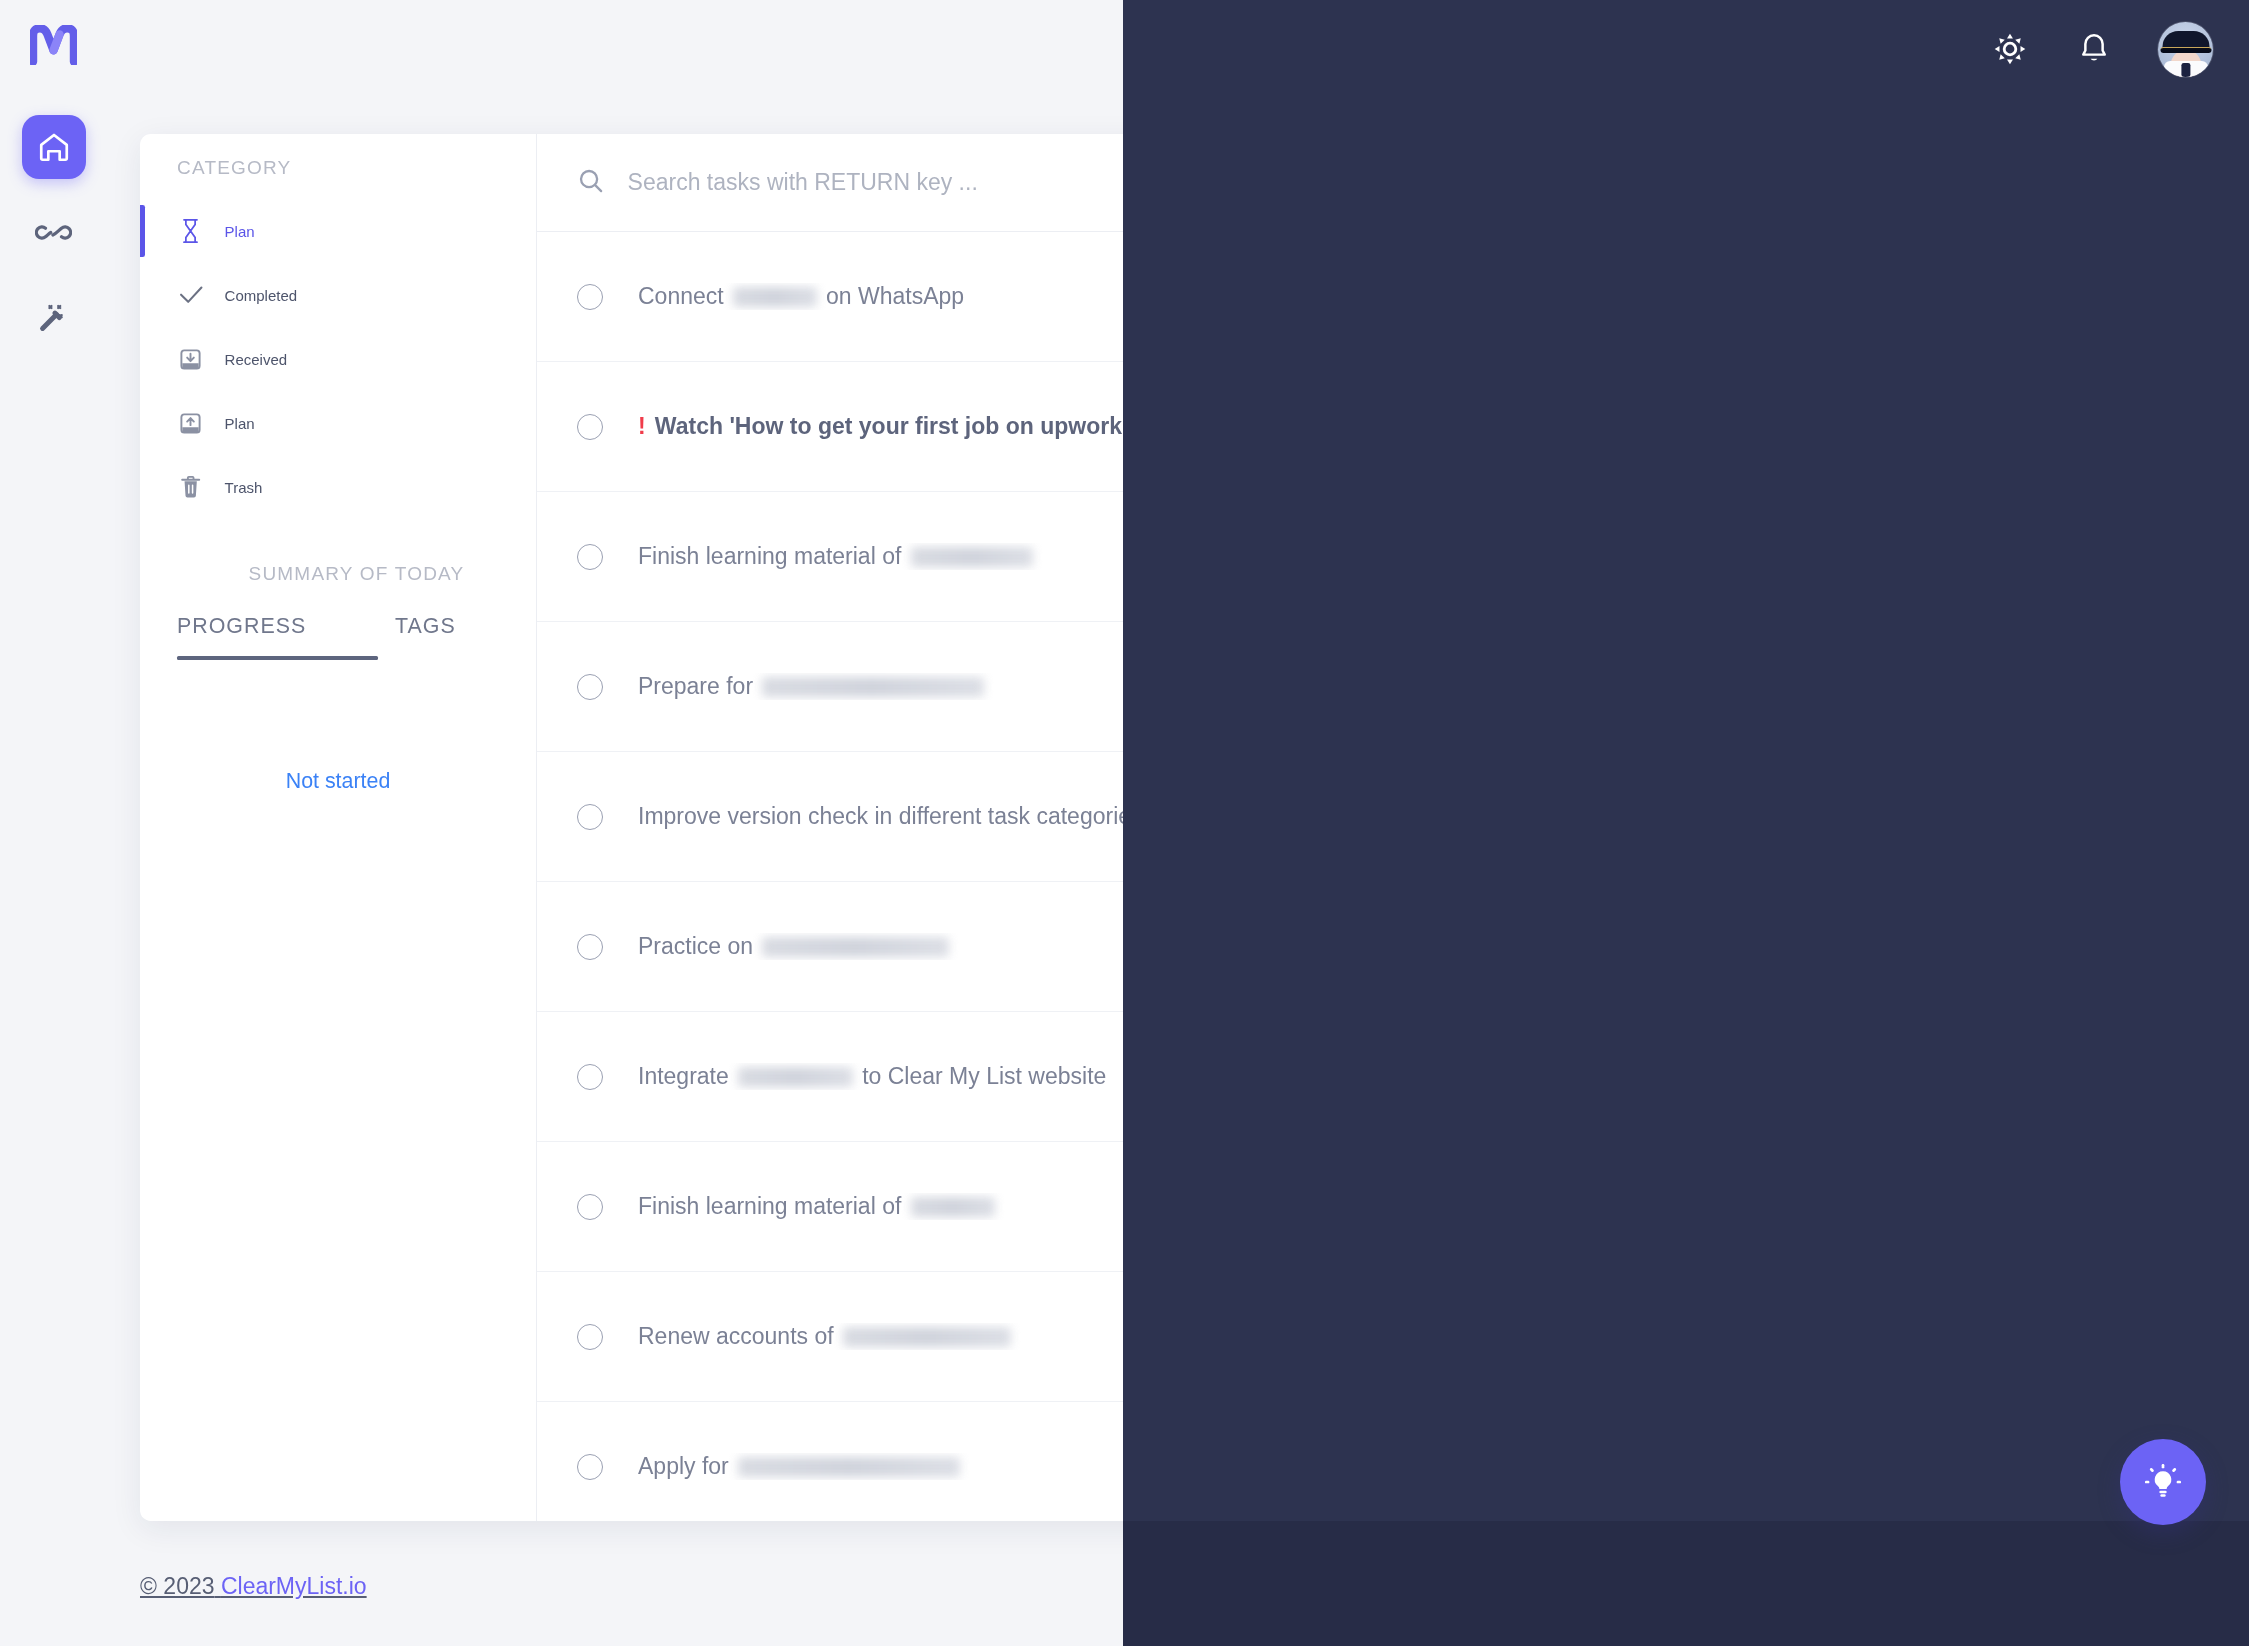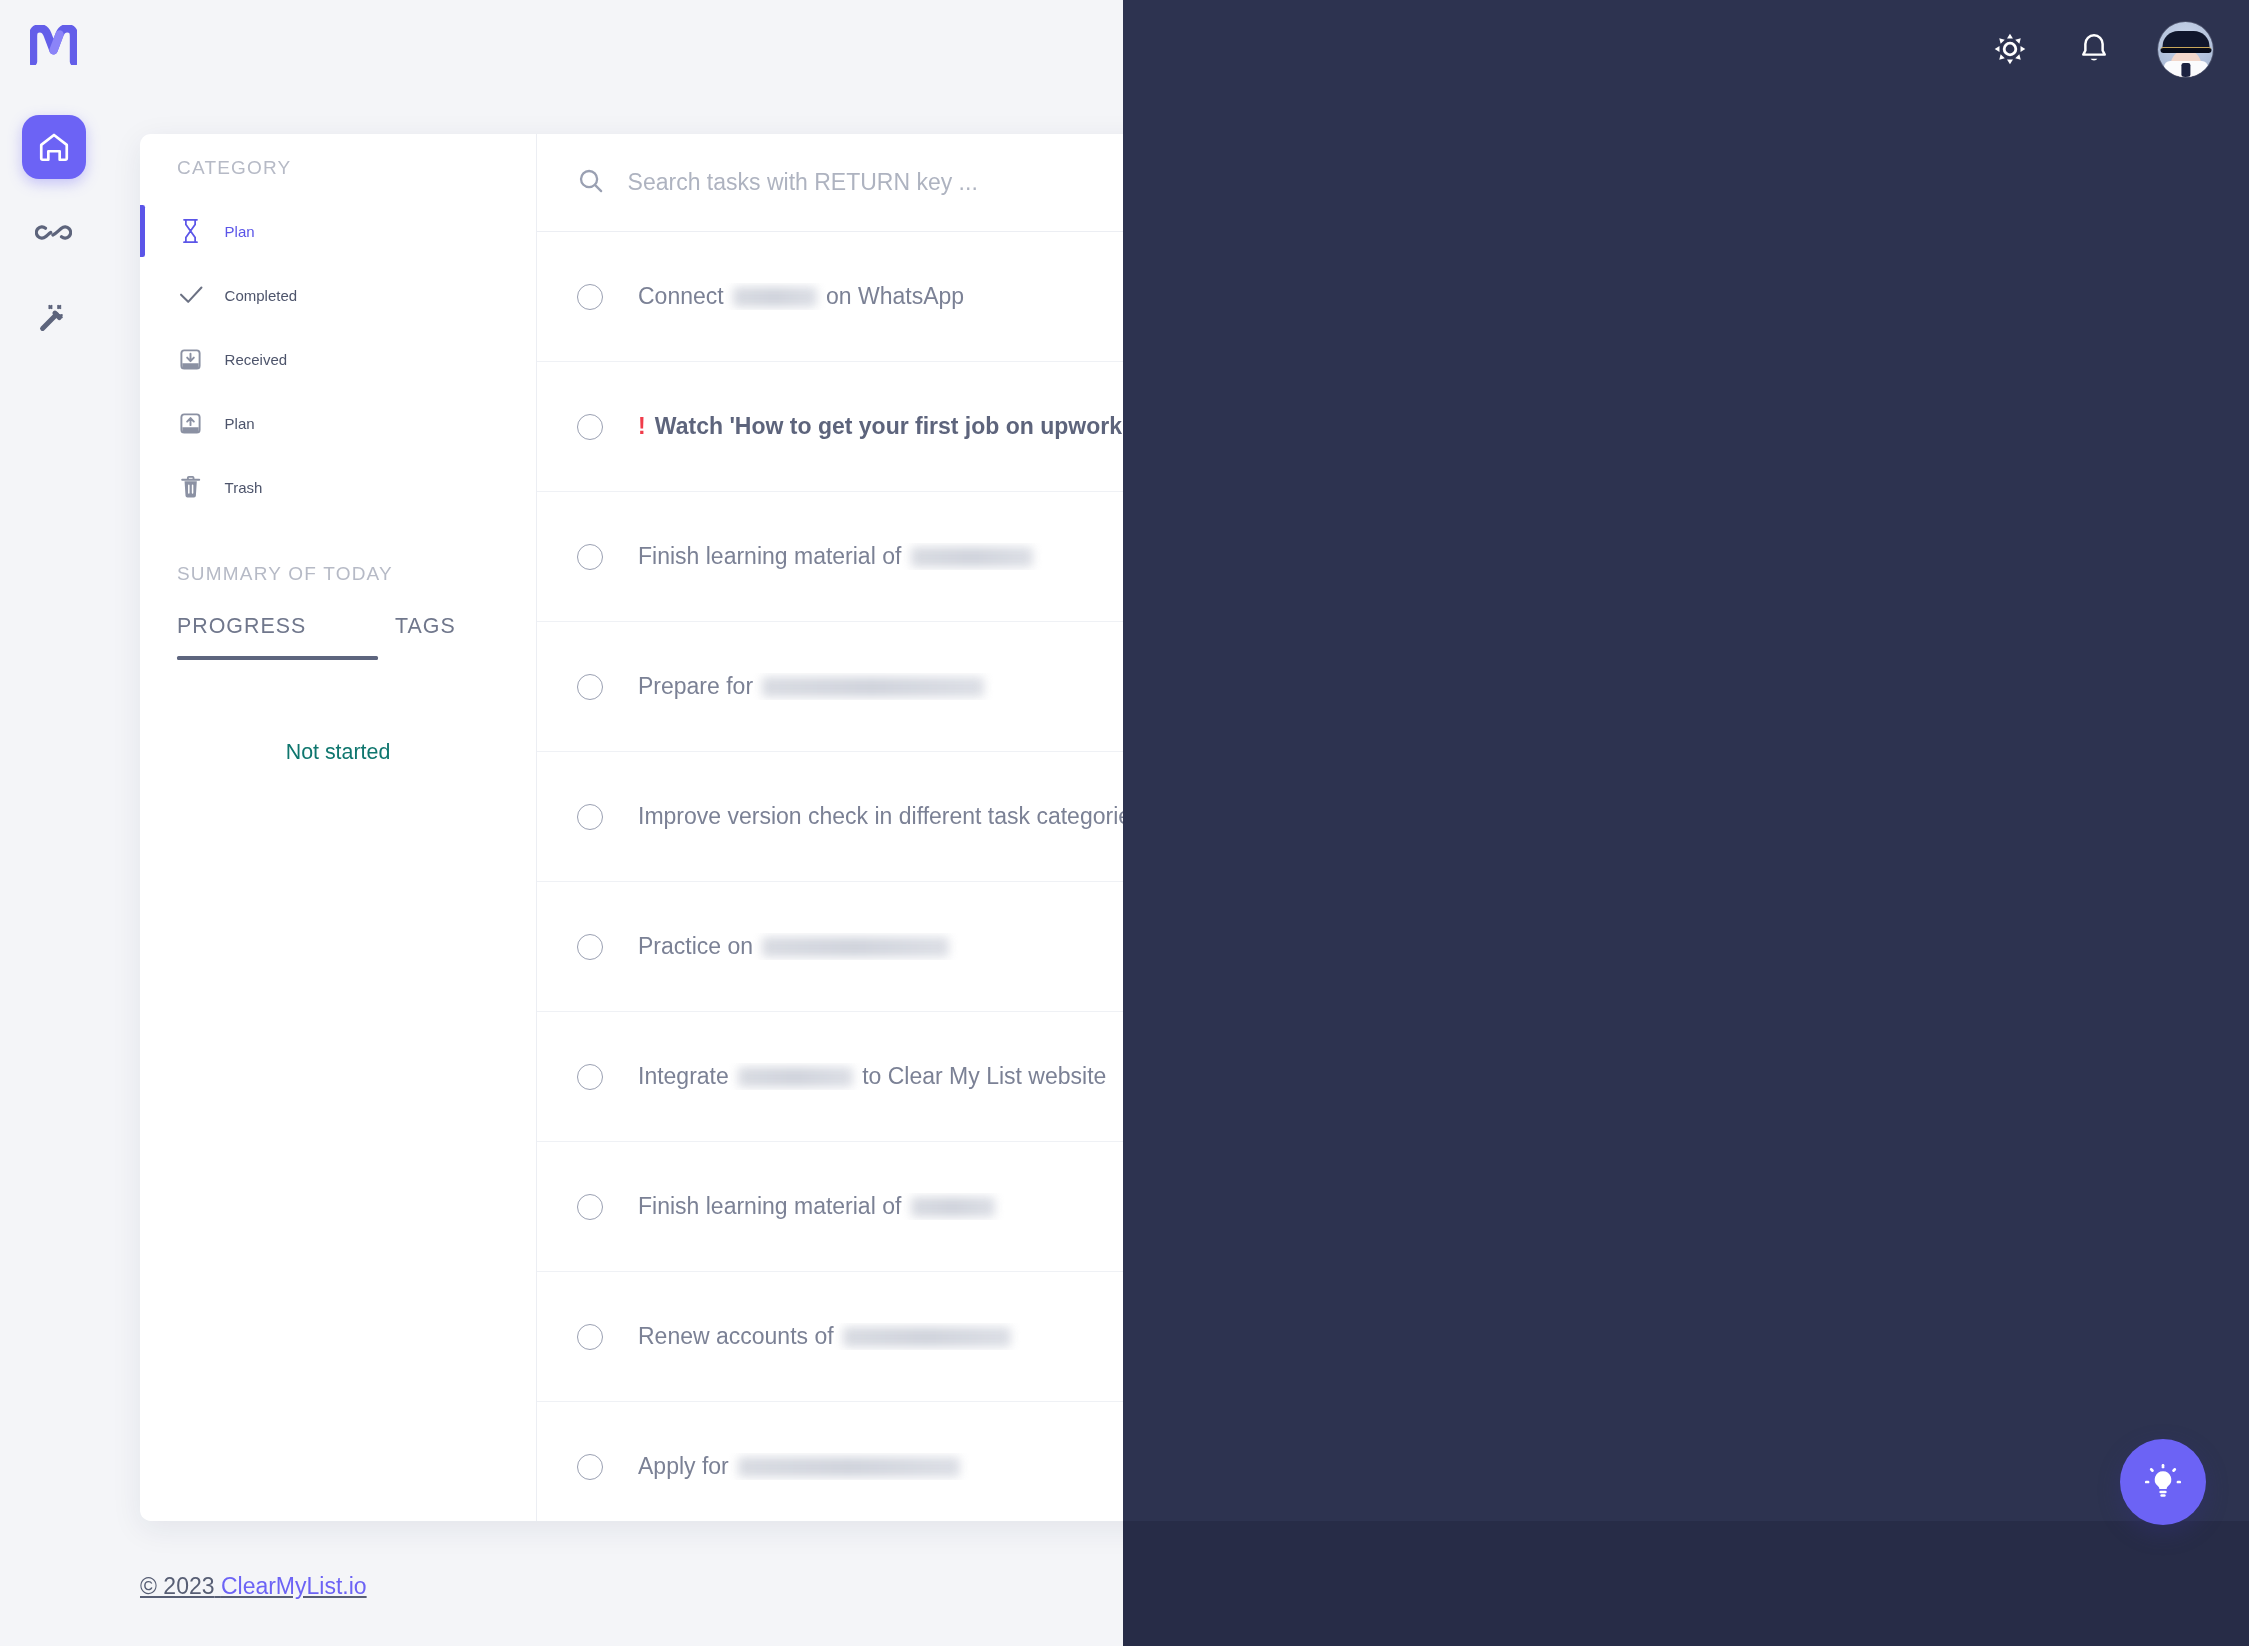--- a/index.html
+++ b/index.html
@@ -87,30 +87,31 @@
     background: transparent; border-radius: 0 2.3px 2.3px 0;
   }
   .cat-item.active .bar { background: #5b55e8; }
   .cat-ico { width: 27.6px; display: flex; align-items: center; justify-content: center; }
   .cat-text { font-size: 15px; color: #4d546b; }
   .cat-item.active .cat-text { color: #5b55e8; }
 
   .sum-label {
     font-size: 19px; letter-spacing: 1.2px; color: #b6bac6;
     padding: 44px 0 0 37px;
+    text-align: center;
   }
   .tabs { display: flex; margin: 21.4px 0 0 0; padding-left: 37px; gap: 0; }
   .tab {
     font-size: 21.4px; letter-spacing: 1px; color: #70778c;
     padding: 7.7px 0 17px 0; cursor: pointer; width: 106px; text-align: left;
   }
   .tab.second { margin-left: 112px; }
   .tab-underline { height: 3.8px; background: #5d657e; width: 201px; margin-left: 0px; border-radius: 1.5px; }
   .not-started {
-    font-size: 21.4px; color: #0f766e; text-align: center; margin-top: 80px;
+    font-size: 21.4px; color: #3b82f6; text-align: center; margin-top: 109px;
   }
 
   
   .list { flex: 1; display: flex; flex-direction: column; min-width: 0; }
   .search-row {
     height: 98px; flex: 0 0 98px; display: flex; align-items: center;
     padding: 0 40px 0 40px; border-bottom: 0.8px solid #eceef3; gap: 23px;
   }
   .search-input {
     border: none; outline: none; background: transparent;

